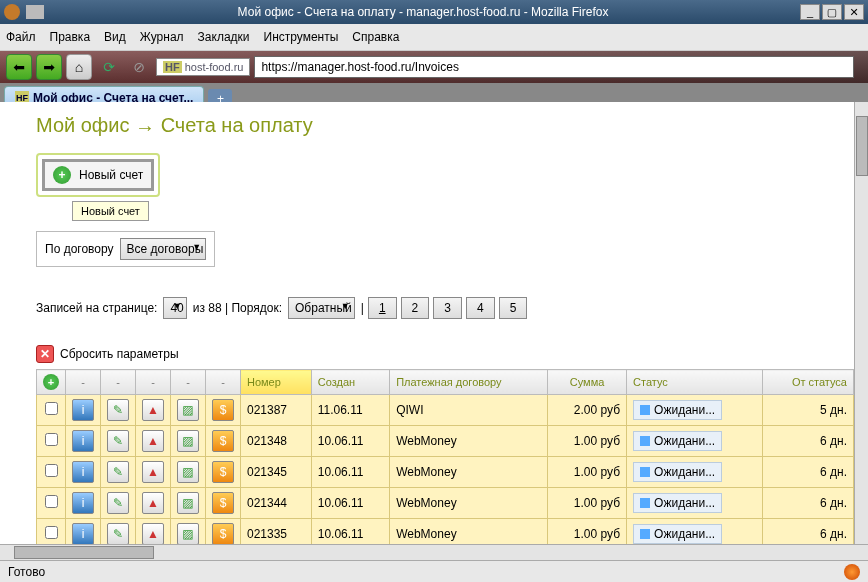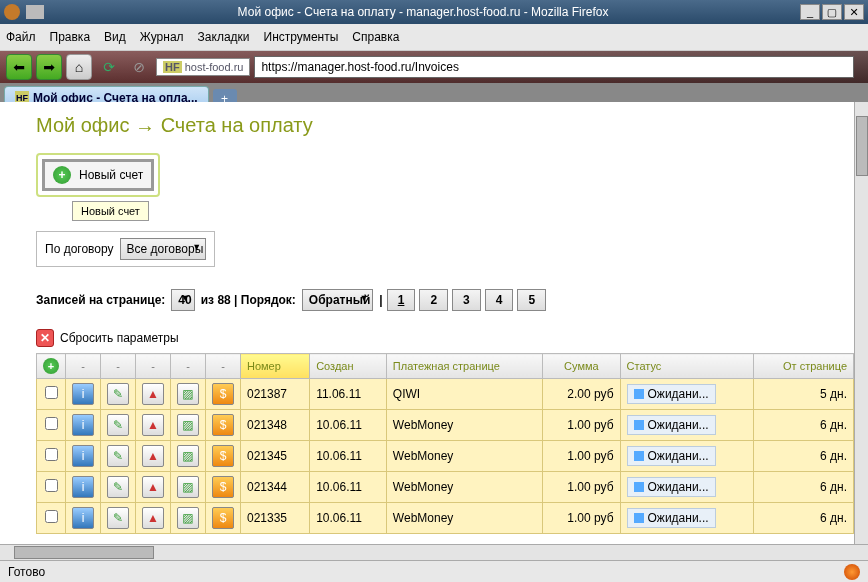--- a/index.html
+++ b/index.html
@@ -48,21 +48,21 @@
   .newbtn-wrap { display: inline-block; border: 2px solid #cde080; padding: 4px; border-radius: 4px; margin-bottom: 4px; }
   .newbtn { display: inline-flex; align-items: center; border: 3px solid #999; background: #f4f4f4; padding: 4px 8px; cursor: pointer; }
   .newbtn-icon { width: 18px; height: 18px; background: radial-gradient(#5c5,#393); border-radius: 50%; margin-right: 8px; display: flex; align-items: center; justify-content: center; color: #fff; font-weight: bold; }
   .tooltip { display: inline-block; background: #ffffdd; border: 1px solid #999; padding: 3px 8px; font-size: 11px; margin-left: 36px; margin-bottom: 10px; }
   
   .filter-row { display: flex; align-items: center; margin-bottom: 14px; }
   .filter-box { border: 1px solid #bbb; padding: 6px 8px; display: inline-flex; align-items: center; }
   .dd { background: linear-gradient(#f4f4f4,#ddd); border: 1px solid #888; padding: 3px 2px 3px 6px; position: relative; cursor: pointer; margin-left: 6px; }
   .dd::after { content: "▼"; position: absolute; right: 4px; top: 3px; font-size: 9px; }
   
-  .paging-row { display: flex; align-items: center; margin-bottom: 10px; font-size: 12px; font-weight: bold; }
+  .paging-row { display: flex; align-items: center; margin-bottom: 10px; font-size: 12px; }
   .page-btn { background: linear-gradient(#f4f4f4,#ddd); border: 1px solid #888; padding: 3px 10px; margin-left: 4px; cursor: pointer; }
   
   .reset-row { display: flex; align-items: center; margin-bottom: 6px; }
   .reset-icon { width: 18px; height: 18px; background: #e55; border: 1px solid #a22; color: #fff; text-align: center; line-height: 16px; font-weight: bold; margin-right: 6px; border-radius: 3px; cursor: pointer; }
   
   
   .tbl { border-collapse: collapse; width: 100%; }
   .tbl th { background: linear-gradient(#f8f8f8,#e4e4e4); border: 1px solid #bbb; padding: 4px 6px; font-weight: normal; text-align: left; color: #7a8a1a; font-size: 11px; }
   .tbl th.sort { background: linear-gradient(#fffa90,#ffe060); }
   .tbl th.actcol { width: 28px; text-align: center; color: #777; }
@@ -121,21 +121,21 @@
   <div class="nav-btn nav-stop">
       <span class="tbicon" style="color:#999;">⊘</span>
     </div>
   <div class="site-badge"><b>HF</b> <span>host-food.ru</span></div>
   <div class="url-bar"><span>https://manager.host-food.ru/Invoices</span></div>
 </div>
 
 <div class="tabbar">
   <div class="tab">
     <div class="tab-icon">HF</div>
-    <span>Мой офис - Счета на опла...</span>
+    <span>Мой офис - Счета на счет...</span>
   </div>
   <div class="tab-plus">+</div>
 </div>
 
 <div class="content-wrap">
   <div class="content">
     <div class="breadcrumb">
       <span>Мой офис</span>
       <span>→</span>
       <span>Счета на оплату</span>
@@ -153,21 +153,21 @@
       <div class="filter-box">
         <span>По договору</span>
         <span class="dd">Все договоры</span>
       </div>
     </div>
 
     <div class="paging-row">
       <span>Записей на странице:</span>
       <span class="dd" style="margin:0 6px;">40</span>
       <span>из 88 | Порядок:</span>
-      <span class="dd" style="margin:8px 6px;">Обратный</span>
+      <span class="dd" style="margin:16px 6px;">Обратный</span>
       <span>|</span>
       <span class="page-btn" style="text-decoration:underline;">1</span>
       <span class="page-btn">2</span>
       <span class="page-btn">3</span>
       <span class="page-btn">4</span>
       <span class="page-btn">5</span>
     </div>
 
     <div class="reset-row">
       <div class="reset-icon">✕</div>
@@ -180,24 +180,24 @@
           <th class="actcol">
               <div class="plus-icon">+</div>
             </th>
           <th class="actcol">-</th>
           <th class="actcol">-</th>
           <th class="actcol">-</th>
           <th class="actcol">-</th>
           <th class="actcol">-</th>
           <th class="sort">Номер</th>
           <th>Создан</th>
-          <th>Платежная странице</th>
+          <th>Платежная договору</th>
           <th style="text-align:center;">Сумма</th>
           <th>Статус</th>
-          <th style="text-align:right;">От странице</th>
+          <th style="text-align:right;">От статуса</th>
         </tr>
       </thead>
       <tbody id="tbody">
           <tr>
             <td class="chk"><input type="checkbox" style=""></td>
             <td class="chk"><span class="acticon ic-info">i</span></td>
             <td class="chk"><span class="acticon ic-edit">✎</span></td>
             <td class="chk"><span class="acticon ic-pdf">▲</span></td>
             <td class="chk"><span class="acticon ic-img">▨</span></td>
             <td class="chk"><span class="acticon ic-pay">$</span></td>

